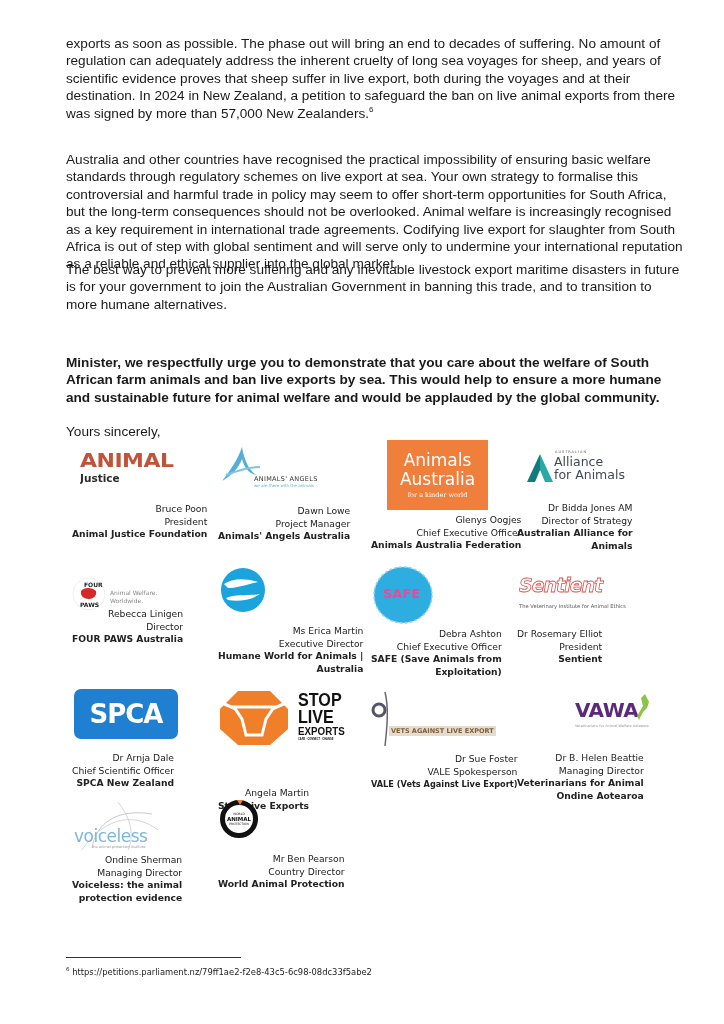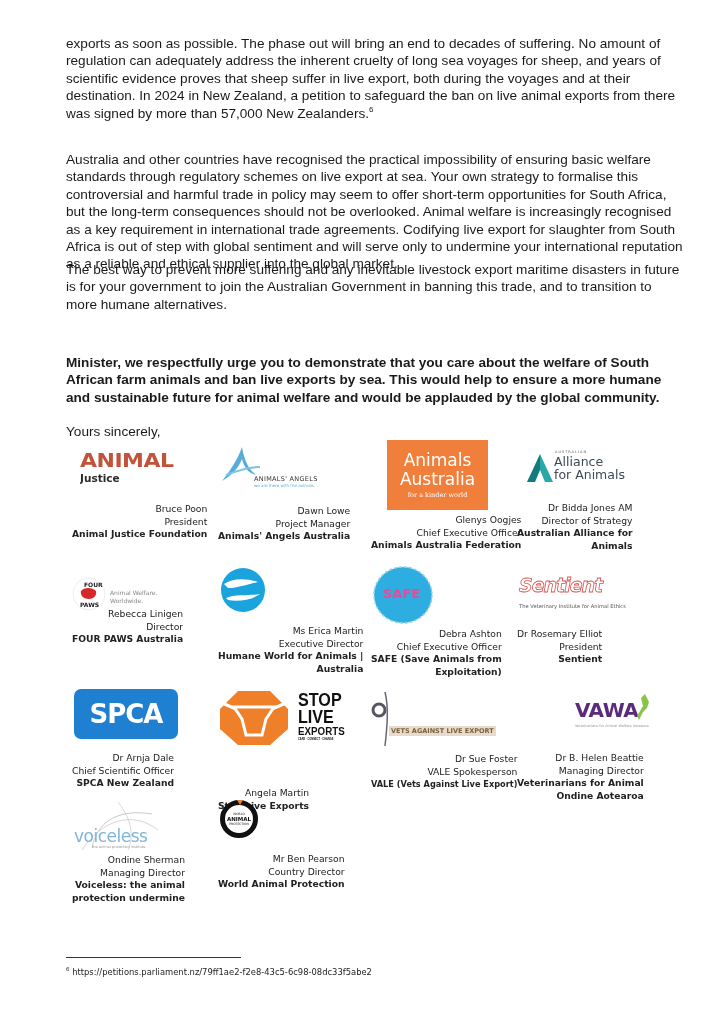--- a/index.html
+++ b/index.html
@@ -259,21 +259,21 @@
     <div class="wap-a">ANIMAL</div>
     <div class="wap-s">PROTECTION</div>
   </div>
   <div style="position:absolute;left:17px;top:0;width:0;height:0;border-left:3px solid transparent;border-right:3px solid transparent;border-top:5px solid #e8822c;"></div>
 </div>
 
 <div class="sig" style="left:72px;top:854px;">
   <div>Ondine Sherman</div>
   <div>Managing Director</div>
   <div class="org">Voiceless: the animal</div>
-  <div class="org">protection undermine</div>
+  <div class="org">protection evidence</div>
 </div>
 <div class="sig" style="left:218px;top:853px;">
   <div>Mr Ben Pearson</div>
   <div>Country Director</div>
   <div class="org">World Animal Protection</div>
 </div>
 
 <div class="fn-rule"></div>
 <div class="footnote">
   <span class="sup">6</span>

